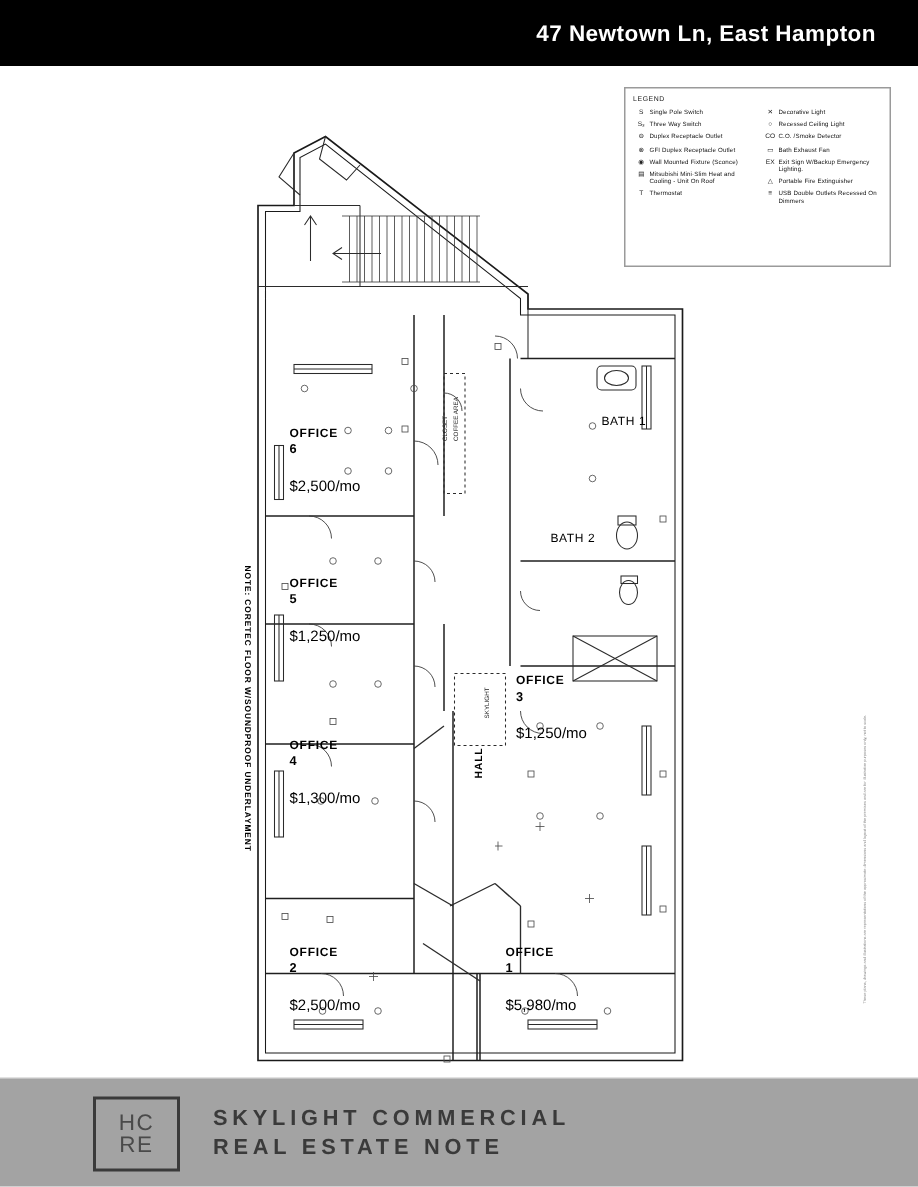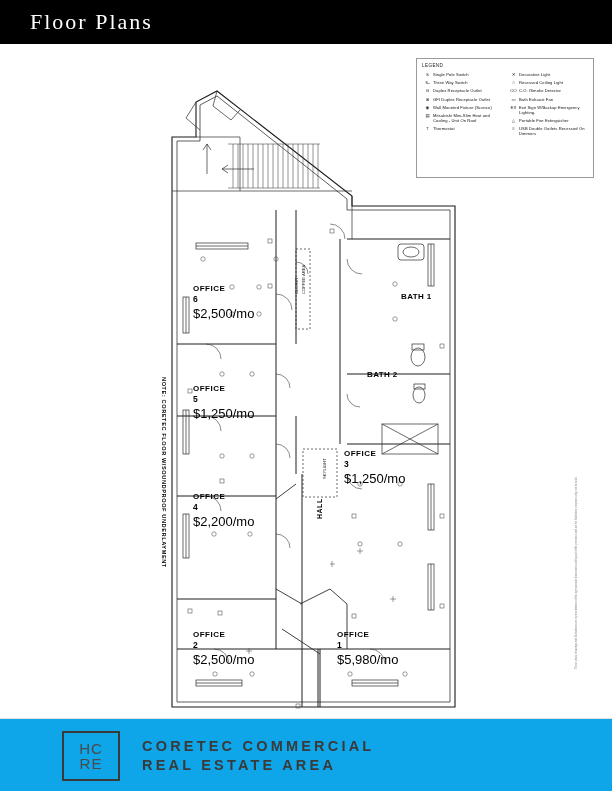--- a/index.html
+++ b/index.html
@@ -105,31 +105,30 @@
     font-weight: bold;
     letter-spacing: 0.5px;
     display: block;
   }
   .room .rnum {
     font-size: 8.5px;
     font-weight: bold;
     display: block;
   }
   .room .rprice {
-    font-size: 13px;
+    font-size: 10px;
     display: block;
-    margin-top: 1px;
+    margin-top: 14px;
   }
   .label-plain {
     position: absolute;
     font-size: 8px;
-    font-weight: bold;
+    font-weight: normal;
     letter-spacing: 0.4px;
     color: #000;
-    margin-top: 16px;
   }
   .vert-note {
     position: absolute;
     font-size: 5.6px;
     font-weight: bold;
     letter-spacing: 0.6px;
     color: #000;
     transform-origin: left top;
     transform: rotate(90deg);
     white-space: nowrap;
@@ -160,21 +159,21 @@
     white-space: nowrap;
     line-height: 3.4px;
   }
 
   
   .footer {
     position: absolute;
     left: 0; top: 718px;
     width: 612px;
     height: 73px;
-    background: #0ea5e9;
+    background: #a3a3a3;
     border-top: 1px solid #e2e2e2;
     display: flex;
     align-items: center;
   }
   .logo-box {
     margin-left: 62px;
     width: 54px;
     height: 46px;
     border: 2px solid #3a3a3a;
     display: flex;
@@ -198,21 +197,21 @@
     font-size: 14.5px;
     letter-spacing: 3.2px;
     font-weight: bold;
     line-height: 19px;
   }
 </style>
 </head>
 <body>
 
 <div class="header">
-  <div class="header-title">Floor Plans</div>
+  <div class="header-address">47 Newtown Ln, East Hampton</div>
 </div>
 
 <div class="sheet">
 
   <svg class="plan-svg" width="612" height="674" viewBox="0 0 612 674">
     <g stroke="#1a1a1a" fill="none" stroke-width="1.1">
 
       <path d="M172,147 L172,93 L196,93 L196,58 L217,47 L352,152 L352,162 L455,162 L455,663 L172,663 Z"></path>
 
       <path d="M177,150 L177,97 L200,97 L200,61 L217,52 L347,155 L347,166 L450,166 L450,658 L177,658 Z" stroke-width="0.7"></path>
@@ -463,21 +462,21 @@
 
   <div class="room" style="left:193px; top:340px; width:86px;">
     <span class="rname">OFFICE</span>
     <span class="rnum">5</span>
     <span class="rprice">$1,250/mo</span>
   </div>
 
   <div class="room" style="left:193px; top:448px; width:86px;">
     <span class="rname">OFFICE</span>
     <span class="rnum">4</span>
-    <span class="rprice">$2,200/mo</span>
+    <span class="rprice">$1,300/mo</span>
   </div>
 
   <div class="room" style="left:344px; top:405px; width:86px;">
     <span class="rname">OFFICE</span>
     <span class="rnum">3</span>
     <span class="rprice">$1,250/mo</span>
   </div>
 
   <div class="room" style="left:193px; top:586px; width:86px;">
     <span class="rname">OFFICE</span>
@@ -500,16 +499,16 @@
   <div class="vert-small" style="left:322px; top:435px;">SKYLIGHT</div>
   <div class="side-fineprint" style="left:575px; top:625px;">These plans, drawings and illustrations are representations of the approximate dimensions and layout of the premises and are for illustrative purposes only, not to scale.</div>
 </div>
 
 <div class="footer">
   <div class="logo-box">
     <span class="logo-line">HC</span>
     <span class="logo-line">RE</span>
   </div>
   <div class="footer-text">
-    <div class="footer-l1">CORETEC COMMERCIAL</div>
-    <div class="footer-l2">REAL ESTATE AREA</div>
+    <div class="footer-l1">SKYLIGHT COMMERCIAL</div>
+    <div class="footer-l2">REAL ESTATE NOTE</div>
   </div>
 </div>
 
 </body></html>

